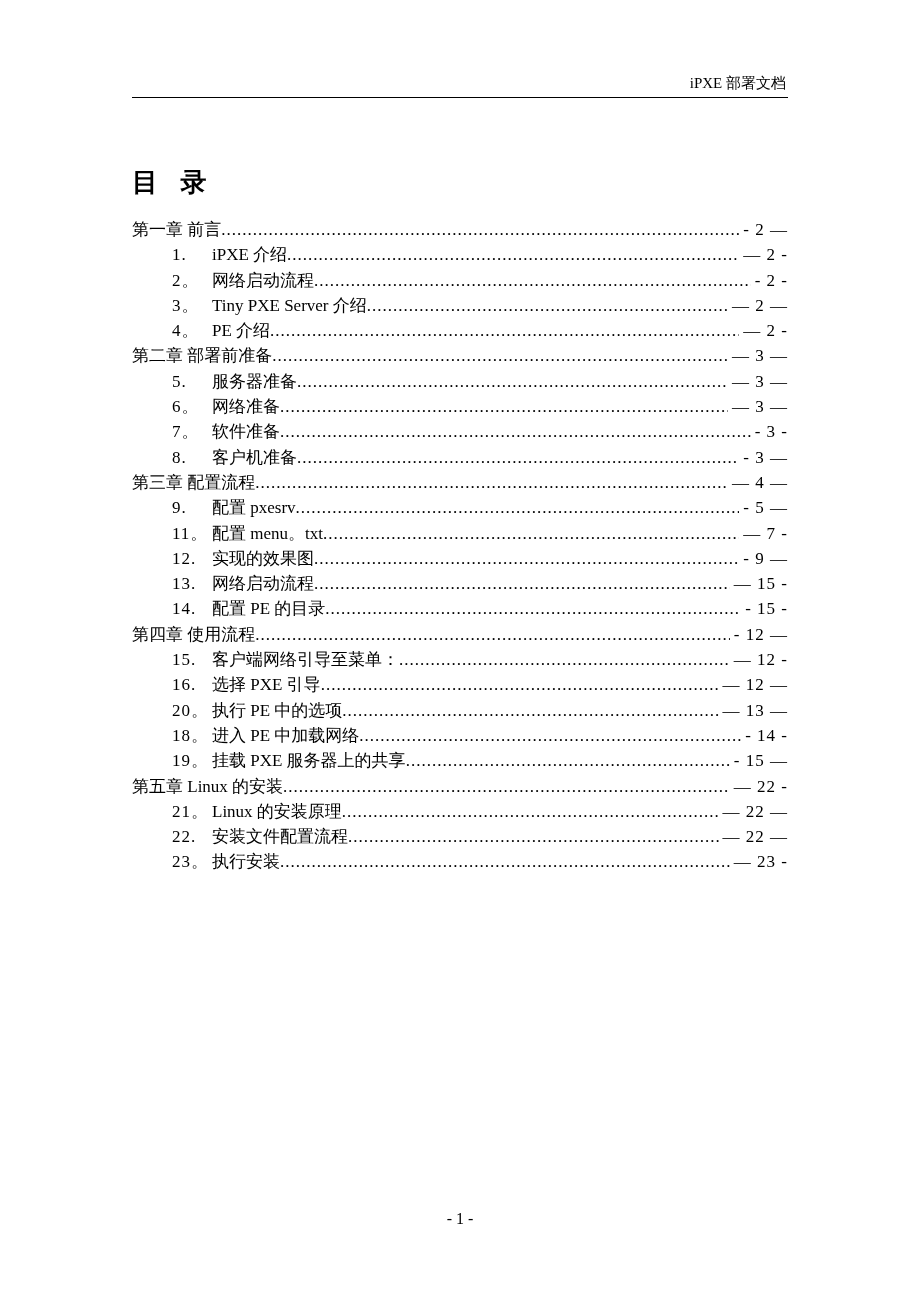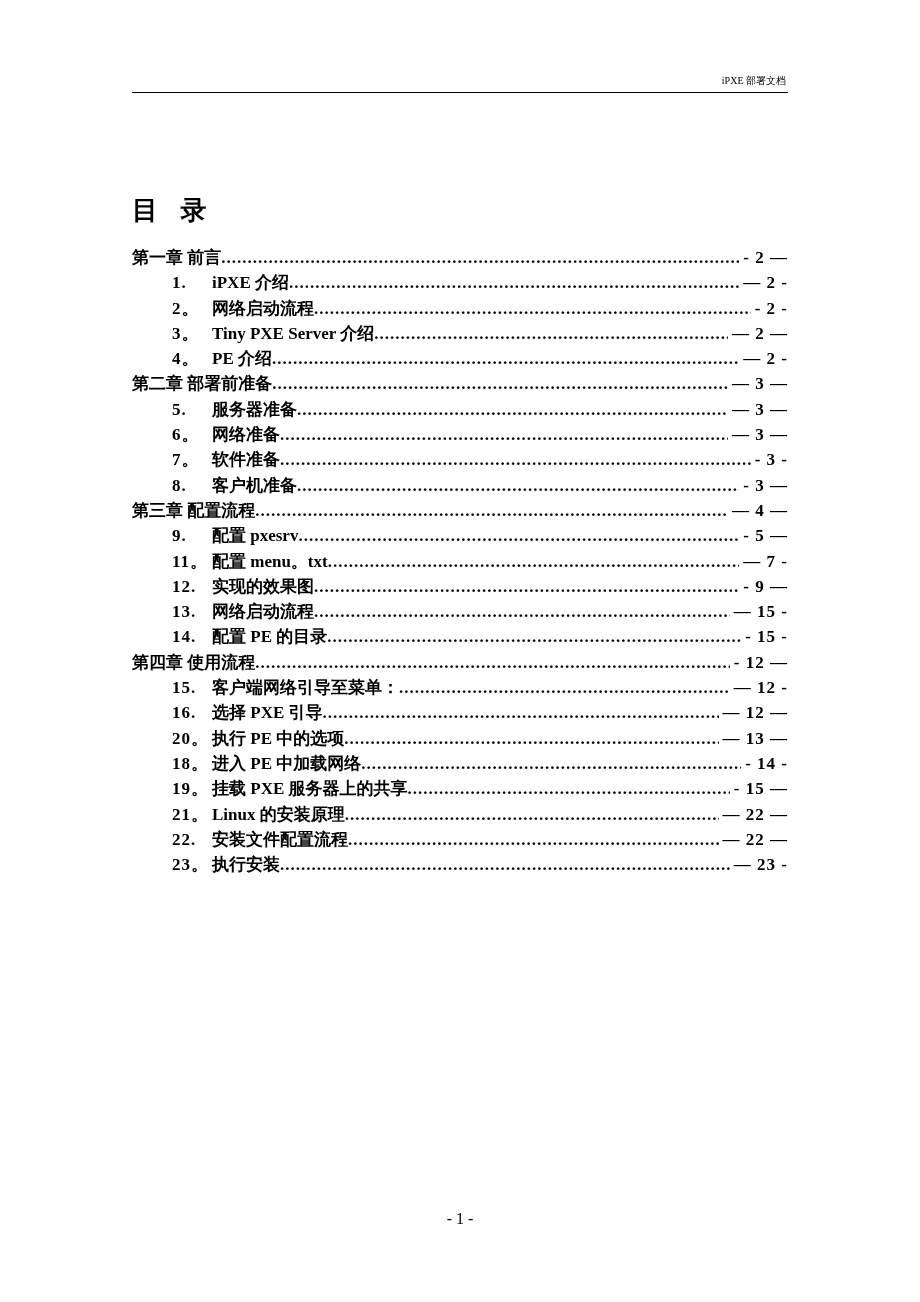--- a/index.html
+++ b/index.html
@@ -14,40 +14,39 @@
     }
     .page {
       padding: 74px 132px 0 132px;
     }
     .header-line {
       border-bottom: 1.5px solid #000;
       margin-bottom: 2px;
     }
     .header-text {
       text-align: right;
-      font-size: 10px;
+      font-size: 15px;
       padding-bottom: 4px;
       padding-right: 2px;
     }
     .toc-title {
       font-size: 26px;
       font-weight: bold;
       letter-spacing: 8px;
-      margin-top: 100px;
+      margin-top: 67px;
       margin-bottom: 18px;
     }
     .toc {
       line-height: 1.4;
     }
     .row {
       display: flex;
       align-items: flex-start;
       white-space: nowrap;
       margin-bottom: 1.5px;
-      font-weight: bold;
     }
     .row .num {
       display: inline-block;
       min-width: 40px;
       margin-left: 40px;
       letter-spacing: 1px;
     }
     .row.chapter .label {
       margin-left: 0;
     }
@@ -206,20 +205,25 @@
         <span class="label">进入 PE 中加载网络</span>
         <span class="dots"></span>
         <span class="page-ref">- 14 -</span>
       </div>
       <div class="row">
         <span class="num">19。</span>
         <span class="label">挂载 PXE 服务器上的共享</span>
         <span class="dots"></span>
         <span class="page-ref">- 15 —</span>
       </div>
+      <div class="row chapter">
+        <span class="label">第五章 Linux 的安装</span>
+        <span class="dots"></span>
+        <span class="page-ref">— 22 -</span>
+      </div>
       <div class="row">
         <span class="num">21。</span>
         <span class="label">Linux 的安装原理</span>
         <span class="dots"></span>
         <span class="page-ref">— 22 —</span>
       </div>
       <div class="row">
         <span class="num">22.</span>
         <span class="label">安装文件配置流程</span>
         <span class="dots"></span>

